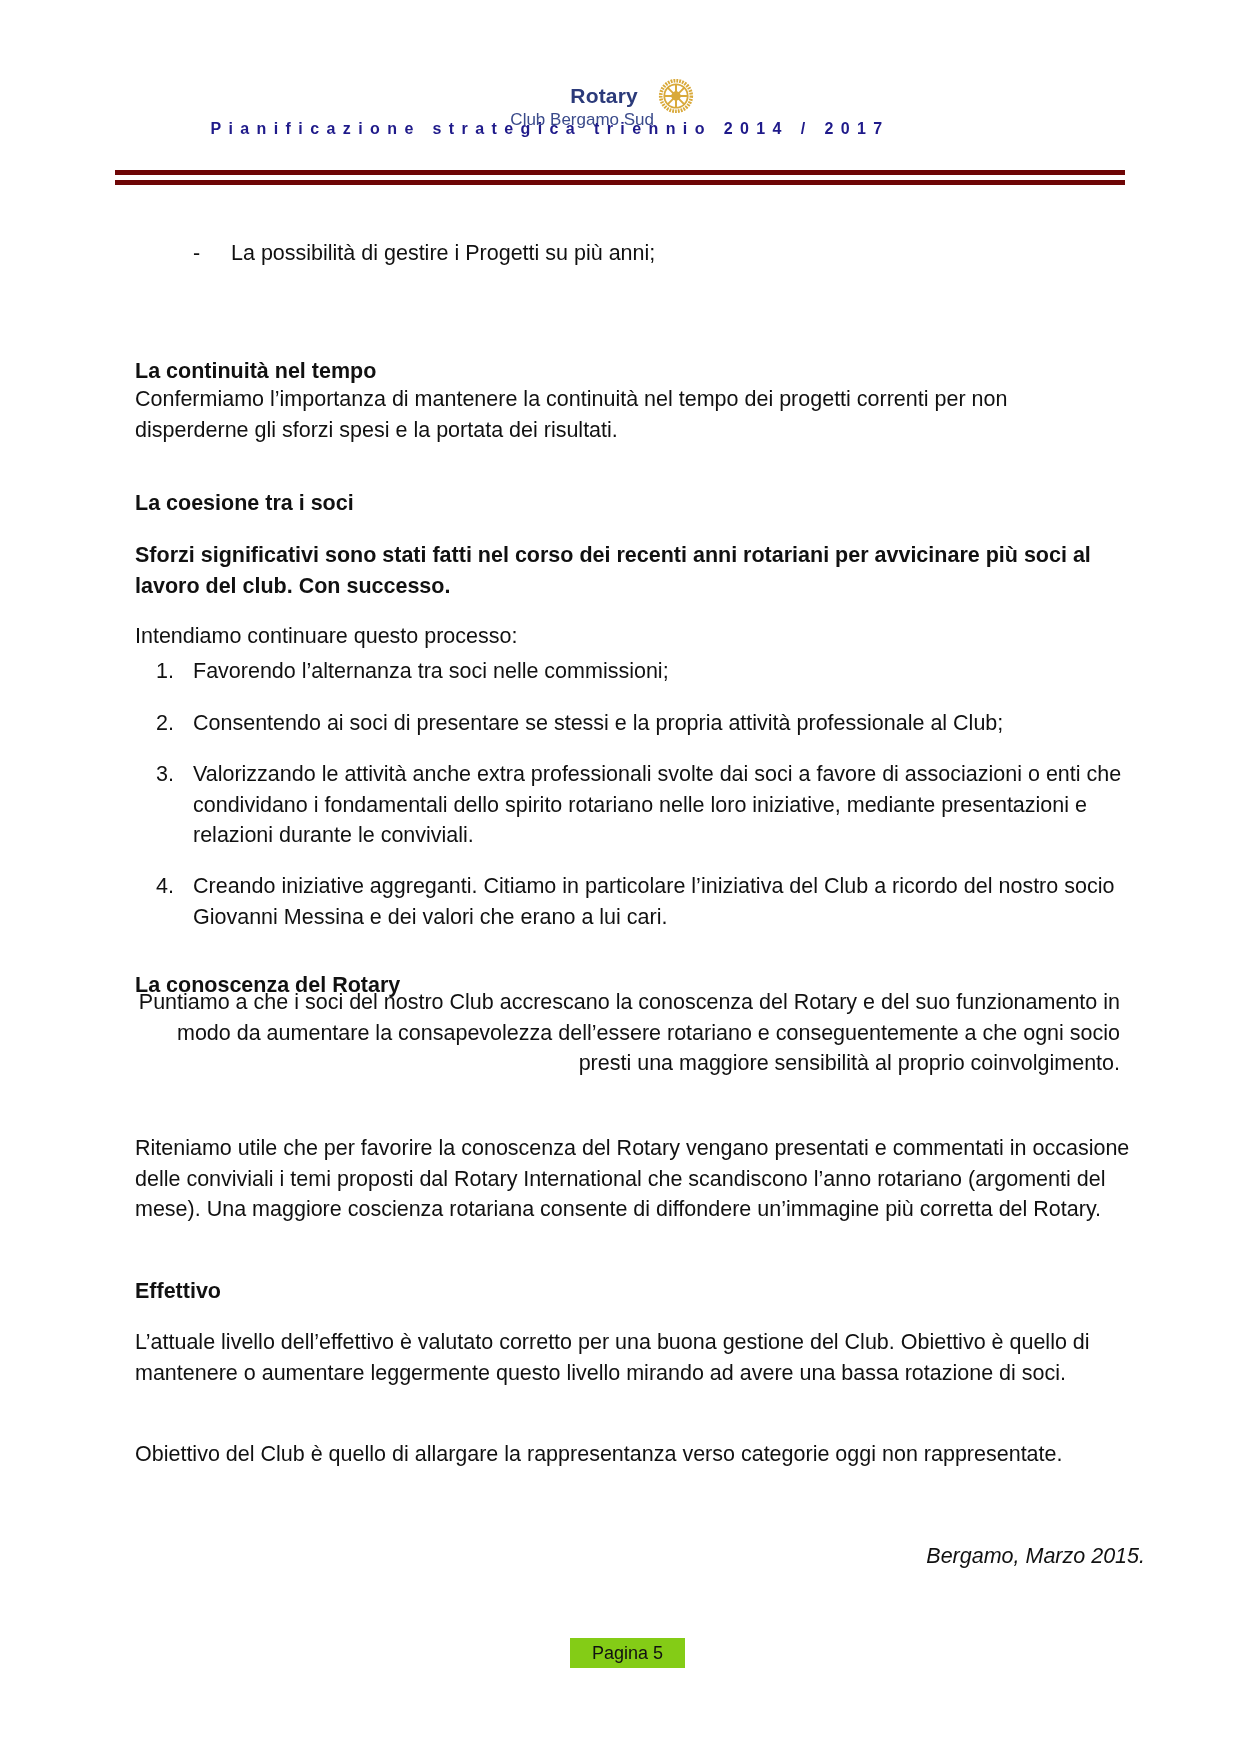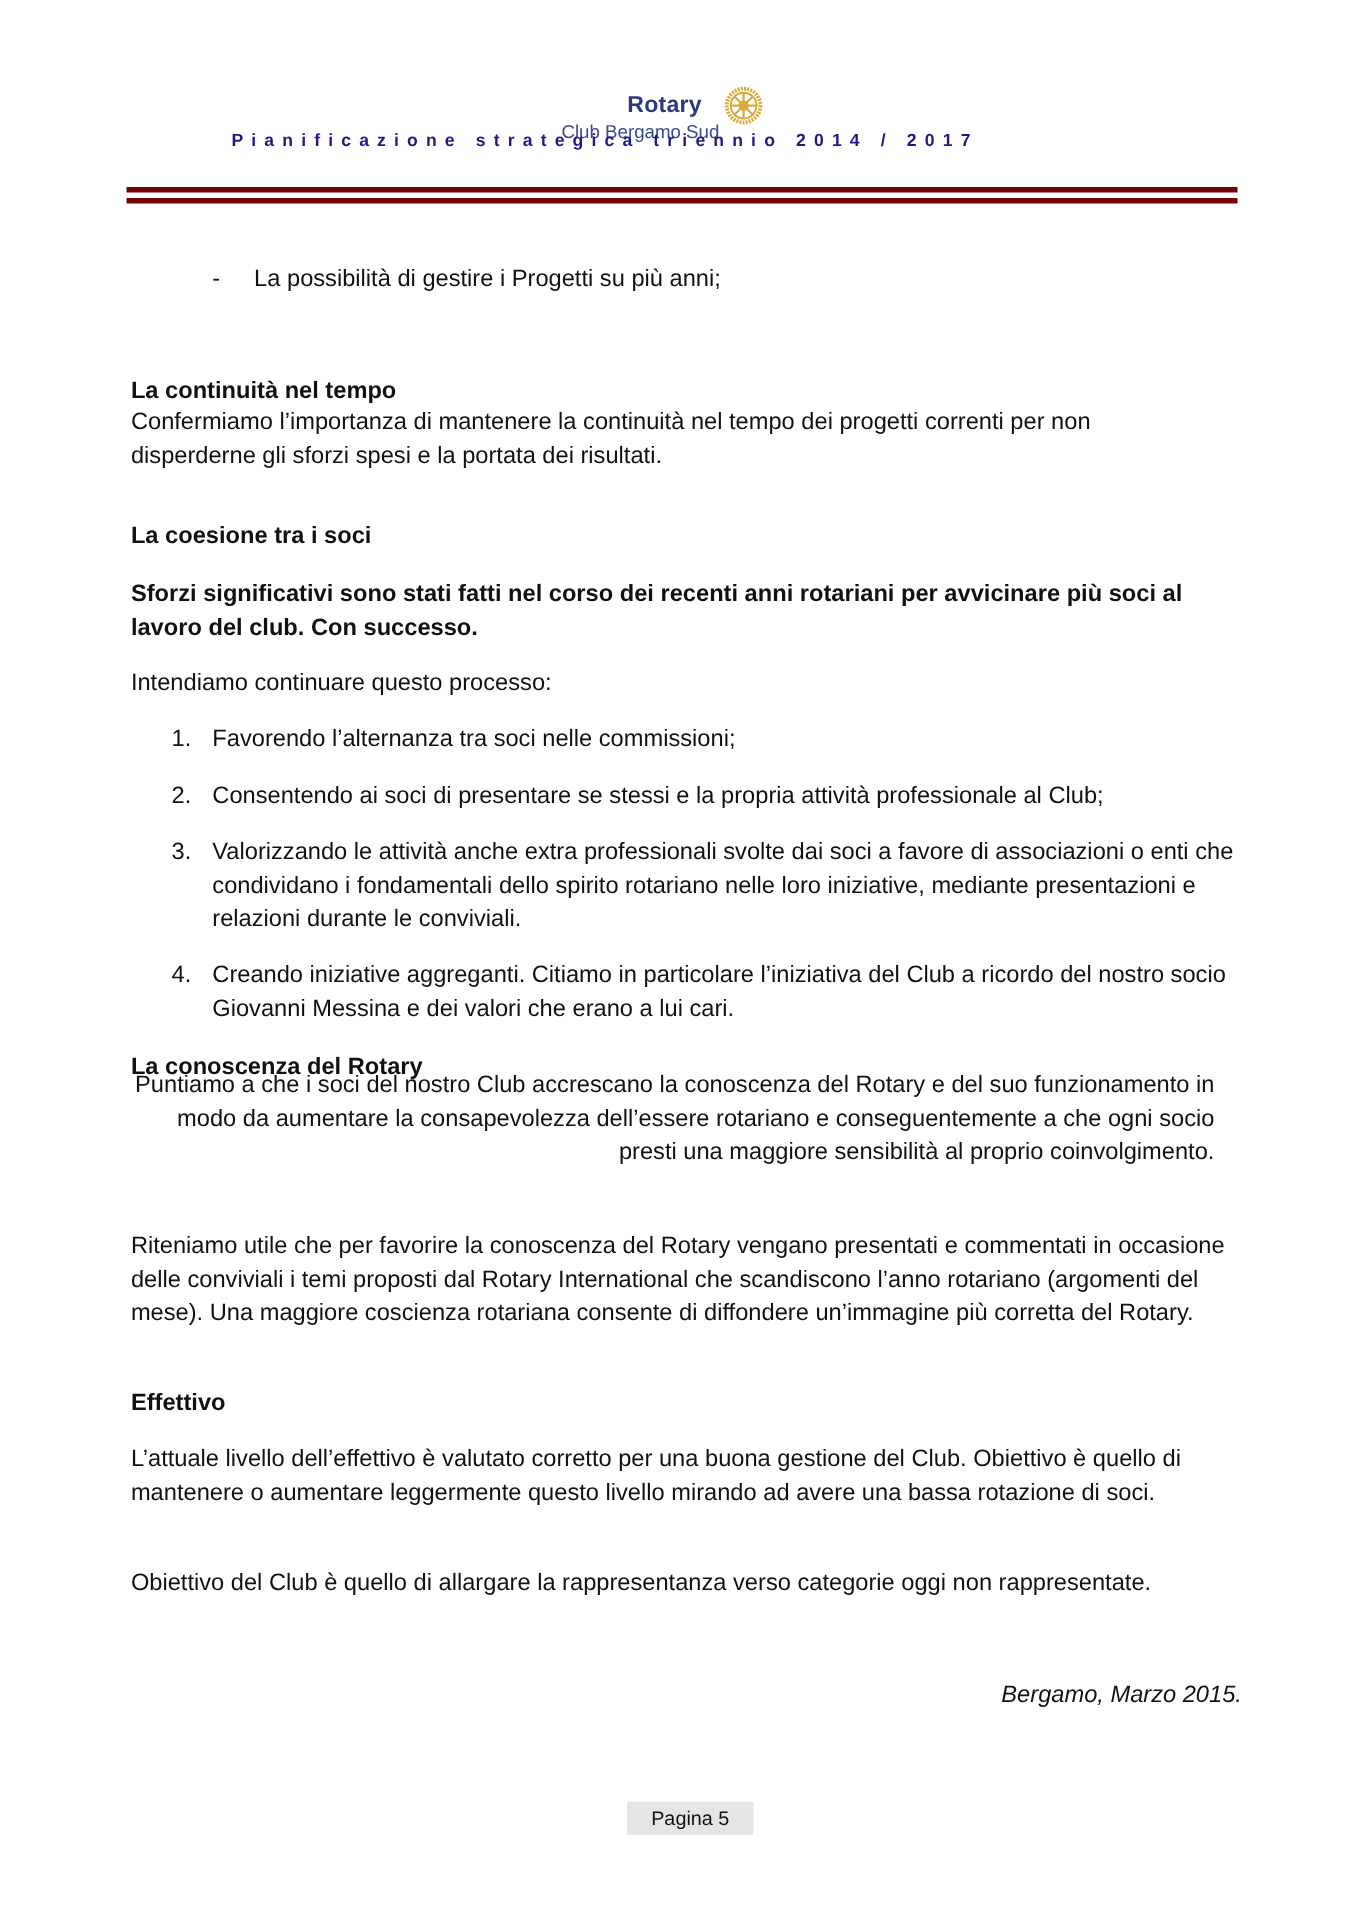--- a/index.html
+++ b/index.html
@@ -7,30 +7,30 @@
          font-family:"Liberation Sans", sans-serif; color:#111; }
   .abs { position:absolute; }
   .logo { left:590px; top:76px; width:110px; height:50px; }
   .logo-word { position:absolute; right:62px; top:8px; font-size:21px; font-weight:bold; color:#2b3a7a; letter-spacing:0.2px; }
   .logo-sub { position:absolute; right:46px; top:34px; font-size:17px; color:#3a4a8a; white-space:nowrap; }
   .logo-wheel { position:absolute; right:6px; top:2px; width:36px; height:36px; }
   .header-title { left:0; width:1100px; top:120px; text-align:center; font-size:16px; font-weight:bold;
                   color:#1f1a8a; letter-spacing:7.4px; }
   .rule { left:115px; width:1010px; height:5px; background:#6e0606; }
   .rule1 { top:170px; } .rule2 { top:180px; }
-  p, .h { margin:0; position:absolute; left:119px; width:1010px; font-size:21.5px; line-height:30.5px; }
+  p, .h { margin:16px; position:absolute; left:119px; width:1010px; font-size:21.5px; line-height:30.5px; }
   .h { font-weight:bold; }
   .li { position:absolute; left:156px; width:960px; font-size:21.5px; line-height:30.5px; }
   .li .num { position:absolute; left:0; top:0; }
   .li .txt { position:absolute; left:37px; width:930px; }
   .dash-item { position:absolute; left:193px; font-size:21.5px; line-height:30.5px; }
   .dash-item .dash { position:absolute; left:0; }
   .dash-item .txt { position:absolute; left:38px; white-space:nowrap; }
   .sign { font-style:italic; }
-  .page-badge { left:570px; top:1638px; width:115px; height:30px; background:#e5e5e5; color:#111;
+  .page-badge { left:570px; top:1638px; width:115px; height:30px; background:#84cc16; color:#111;
                 font-size:18px; line-height:30px; text-align:center; }
 </style>
 </head>
 <body>
 
 <div class="abs logo">
   <span class="logo-word">Rotary</span>
   <span class="logo-sub">Club Bergamo Sud</span>
   <svg class="logo-wheel" viewBox="0 0 40 40">
     <circle cx="20" cy="20" r="17" fill="none" stroke="#d9a93a" stroke-width="4" stroke-dasharray="2 1.2"></circle>

